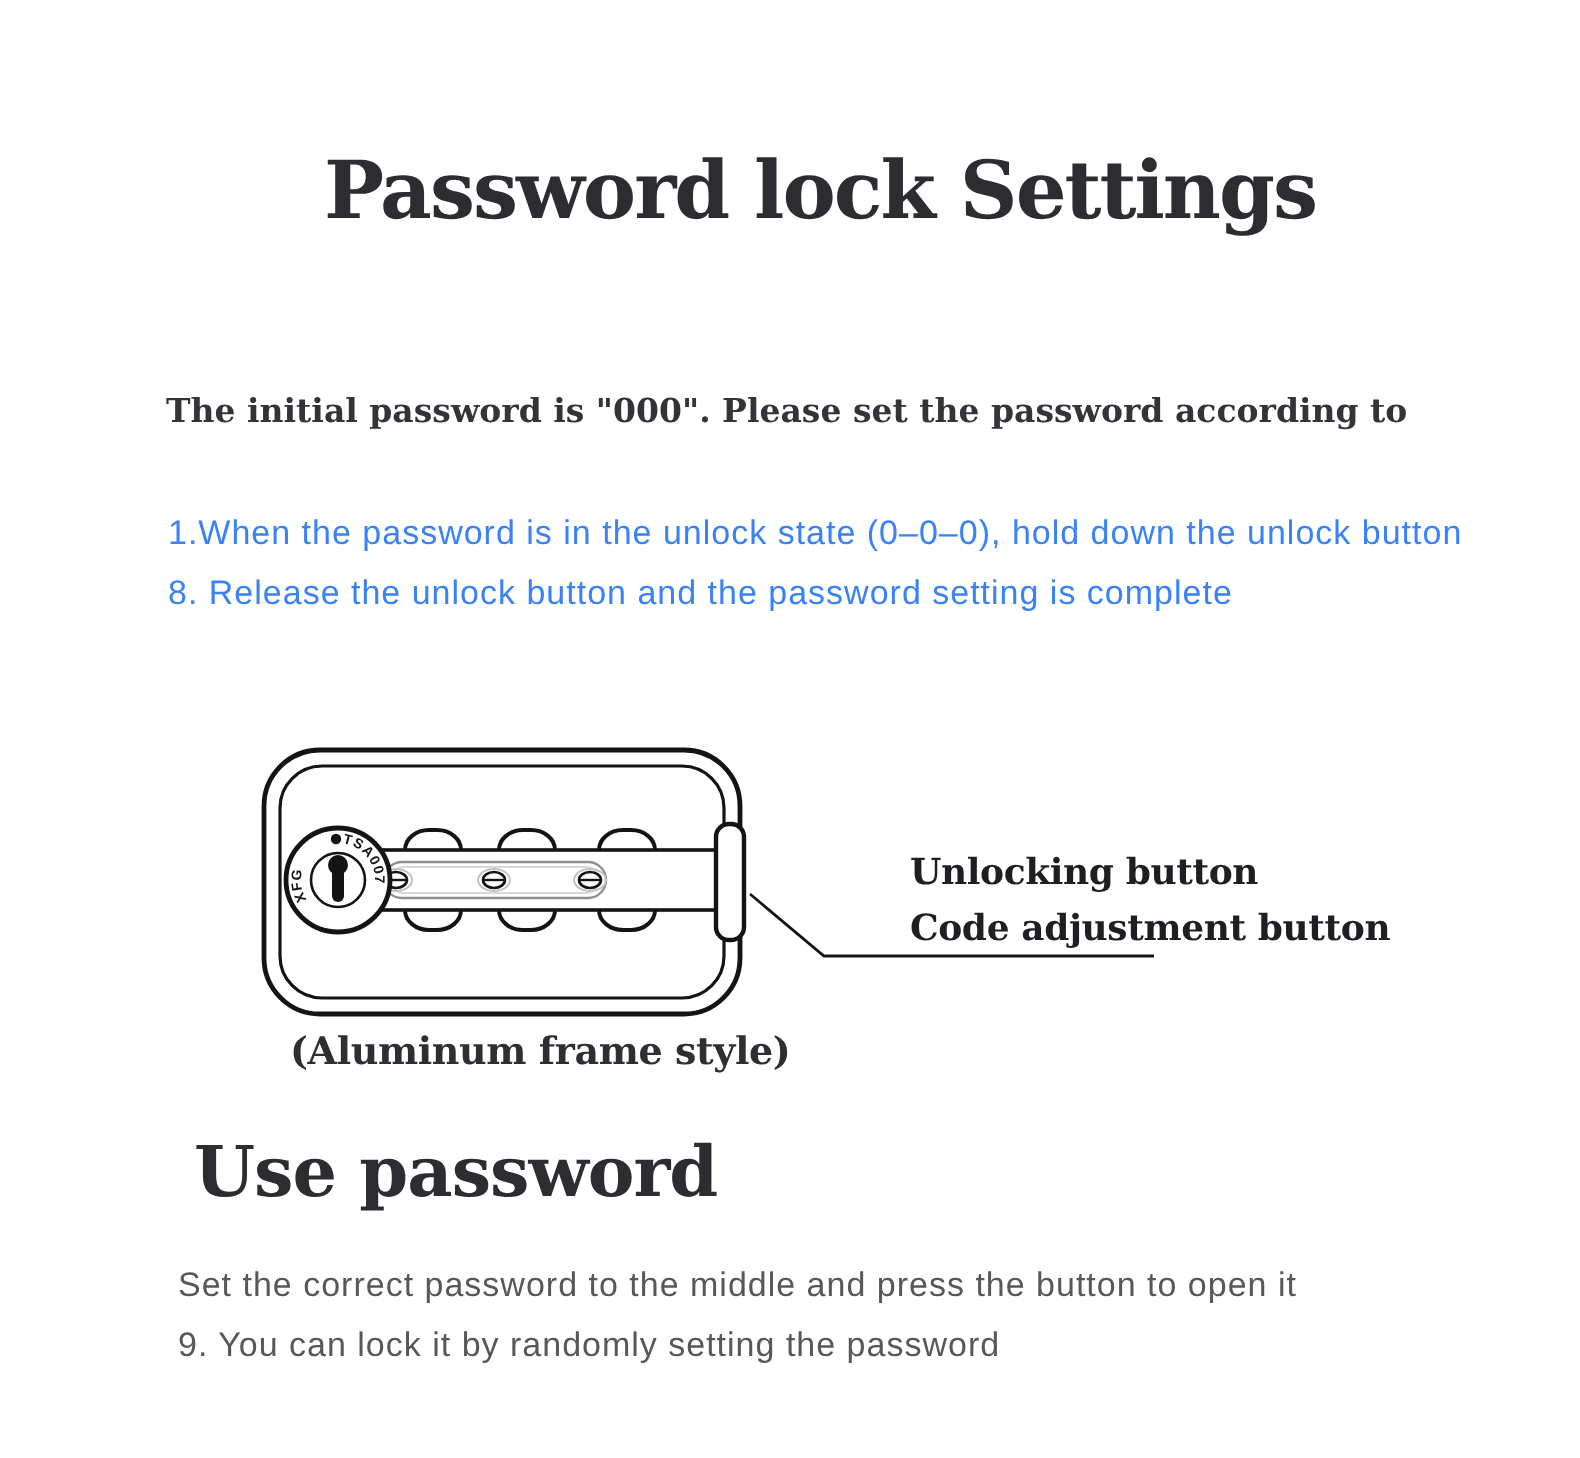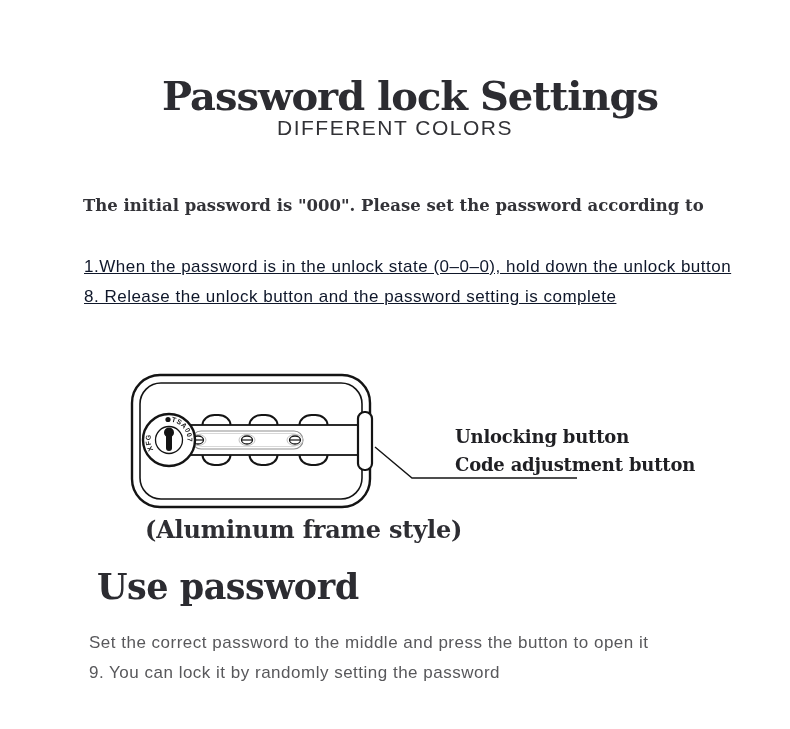--- a/index.html
+++ b/index.html
@@ -16,54 +16,53 @@
     position:absolute;top:116px;left:0;width:790px;text-align:center;
     font-size:21px;line-height:24px;letter-spacing:1.5px;color:#323236;
   }
   .intro{
     position:absolute;left:83px;top:192px;
     font-family:"DejaVu Serif","Liberation Serif",serif;font-weight:700;
     font-size:16.5px;line-height:28.5px;color:#333338;
   }
   .steps{
     position:absolute;left:84px;top:252px;
-    font-size:17px;line-height:30px;letter-spacing:0.5px;color:#0f172a;text-decoration:underline;
+    font-size:17px;line-height:30px;letter-spacing:0.5px;color:#3b82f6;
   }
   .diagram{position:absolute;left:125px;top:368px;width:560px;height:152px;}
   .diagram svg{position:absolute;left:0;top:0;}
   .callout-label{
     position:absolute;left:330px;
     font-family:"DejaVu Serif","Liberation Serif",serif;font-weight:700;
     font-size:18px;line-height:22px;letter-spacing:-0.2px;color:#1f1f23;white-space:nowrap;
   }
   .callout-label.unlock{top:58px;}
   .callout-label.adjust{top:86px;}
   .caption{
     position:absolute;left:145px;top:515px;
     font-family:"DejaVu Serif","Liberation Serif",serif;font-weight:700;
-    font-size:24px;letter-spacing:-0.2px;color:#2e2e33;white-space:nowrap;
+    font-size:19px;letter-spacing:-0.2px;color:#2e2e33;white-space:nowrap;
   }
   .use-heading{
     position:absolute;left:97px;top:566px;margin:0;
     font-family:"DejaVu Serif","Liberation Serif",serif;font-weight:700;
     font-size:35px;letter-spacing:-0.5px;color:#2c2c31;
   }
   .bottom-lines{
     position:absolute;left:89px;top:628px;
     font-size:17px;line-height:30px;letter-spacing:0.5px;color:#58585b;
   }
   .line{white-space:nowrap;}
 </style>
 </head>
 <body>
 
 <div class="page">
 
   <h1 class="title">Password lock Settings</h1>
-  <div class="subtitle">DIFFERENT COLORS</div>
 
   <div class="intro">
     <div class="line">The initial password is "000". Please set the password according to</div>
   </div>
 
   <div class="steps">
     <div class="line">1.When the password is in the unlock state (0–0–0), hold down the unlock button</div>
     <div class="line">8. Release the unlock button and the password setting is complete</div>
   </div>
 

